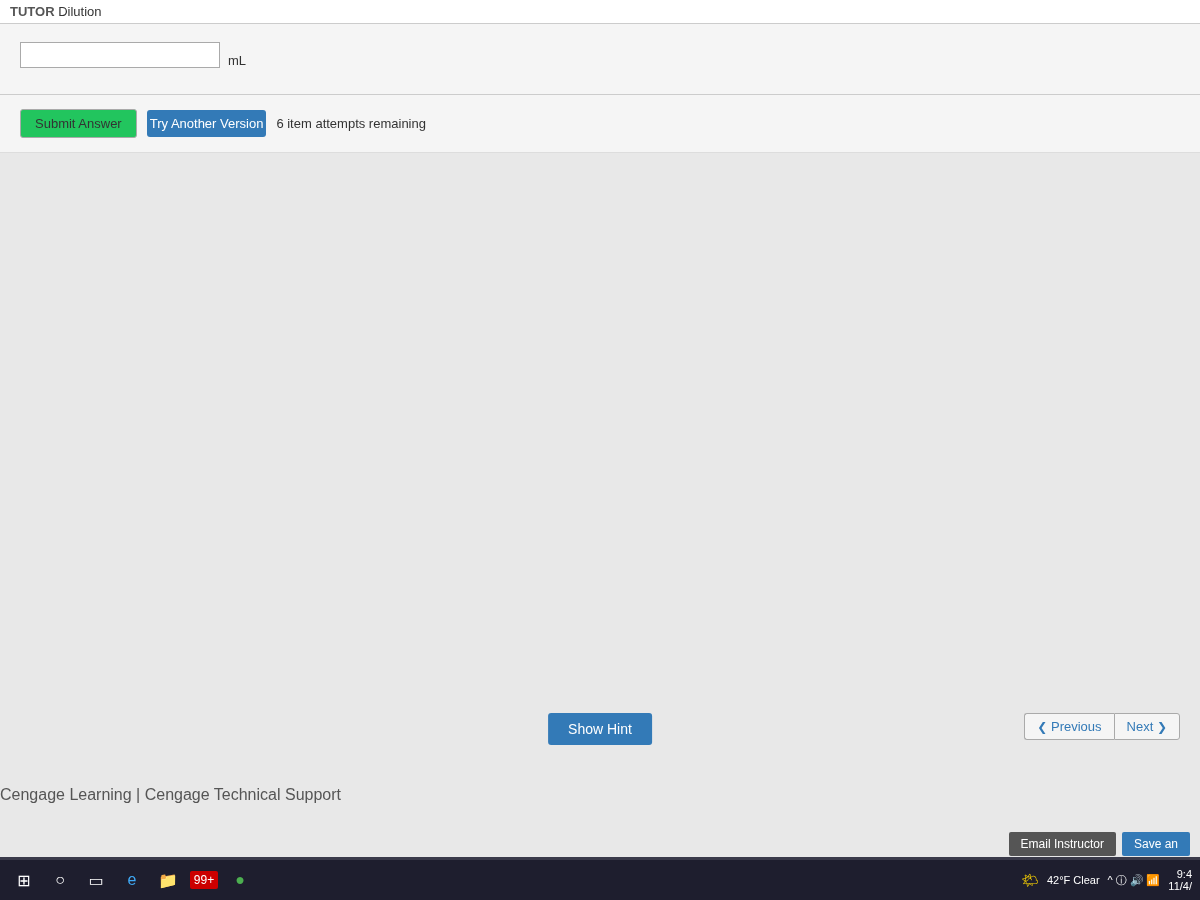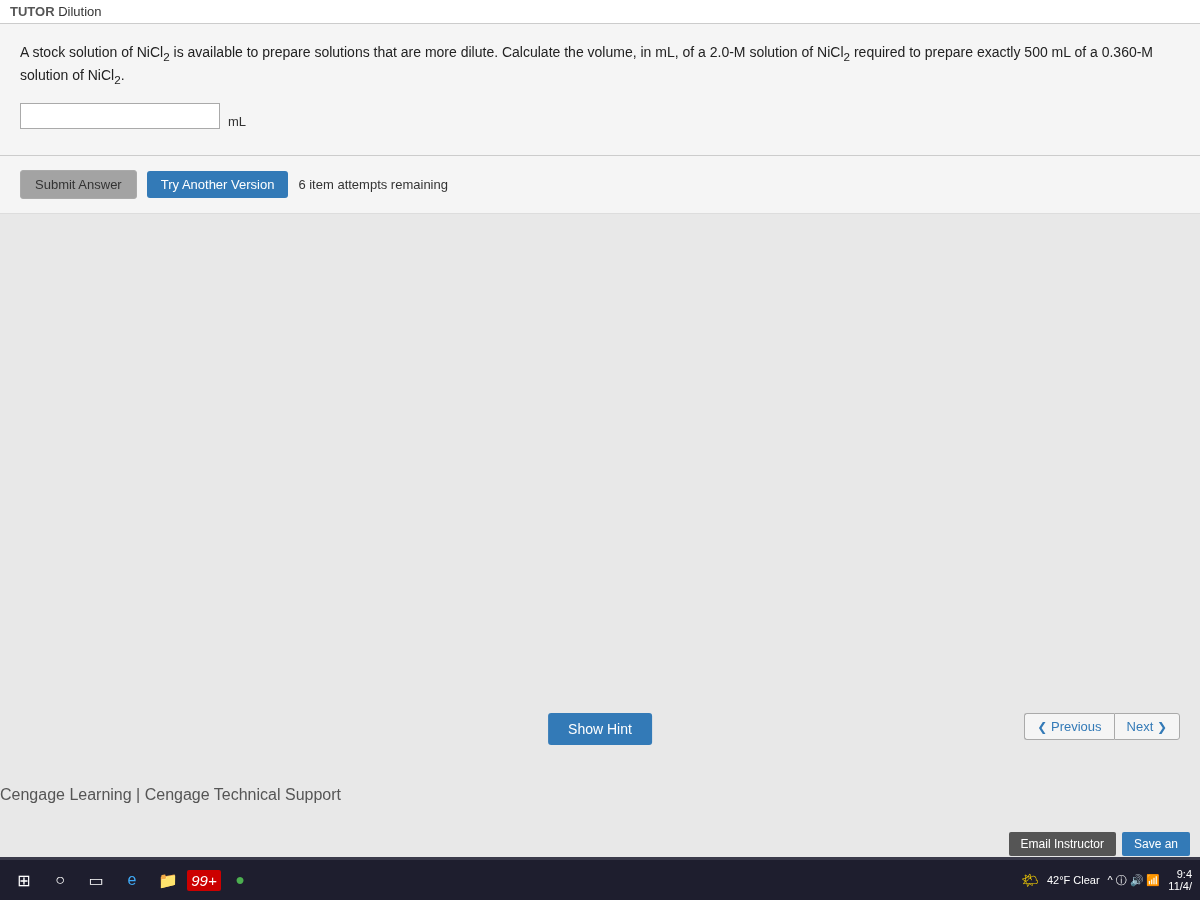--- a/index.html
+++ b/index.html
@@ -94,34 +94,34 @@
     .action-row {
       background: #f5f5f5;
       padding: 14px 20px;
       display: flex;
       align-items: center;
       gap: 10px;
       border-bottom: 1px solid #ddd;
     }
 
     .btn-submit-answer {
-      background: #a3a3a3;
+      background: #22c55e;
       color: #333;
       border: 1px solid #aaa;
       padding: 6px 14px;
       font-size: 13px;
       cursor: pointer;
       border-radius: 3px;
     }
 
     .btn-try-another {
       background: #337ab7;
       color: #fff;
       border: none;
-      padding: 6px 14px;
+      padding: 6px 3px;
       font-size: 13px;
       cursor: pointer;
       border-radius: 3px;
     }
 
     .attempts-text {
       font-size: 13px;
       color: #333;
     }
 
@@ -266,23 +266,20 @@
 
 <div class="page-layout">
 
   <div class="top-bar">
     <span class="tutor-label">TUTOR</span>
     <span> </span>
     <span class="dilution-title">Dilution</span>
   </div>
 
   <div class="main-content">
-    <p class="question-text">
-      A stock solution of NiCl<sub>2</sub> is available to prepare solutions that are more dilute. Calculate the volume, in mL, of a 2.0-M solution of NiCl<sub>2</sub> required to prepare exactly 500 mL of a 0.360-M solution of NiCl<sub>2</sub>.
-    </p>
 
     <div class="input-row">
       <input class="answer-input" type="text" style="">
       <span class="unit-label">mL</span>
     </div>
 
   </div>
 
   <div class="action-row">
     <button class="btn-submit-answer">Submit Answer</button>
@@ -333,21 +330,21 @@
     <div class="taskbar-btn">
       <span>▭</span>
     </div>
     <div class="taskbar-btn">
       <span style="color:#3fa9f5;">e</span>
     </div>
     <div class="taskbar-btn">
       <span style="color:#ffd700;">📁</span>
     </div>
     <div class="taskbar-btn">
-      <span style="background:#c00;color:#fff;font-size:15px;padding:2px 4px;border-radius:2px;font-style:italic;">99+</span>
+      <span style="background:#c00;color:#fff;font-size:12px;padding:2px 4px;border-radius:2px;">99+</span>
     </div>
     <div class="taskbar-btn">
       <span style="color:#4caf50;">●</span>
     </div>
   </div>
   <div class="taskbar-right">
     <span class="weather-icon">🌤</span>
     <span>42°F Clear</span>
     <span>^ ⓘ 🔊 📶</span>
     <div style="text-align:right;">

